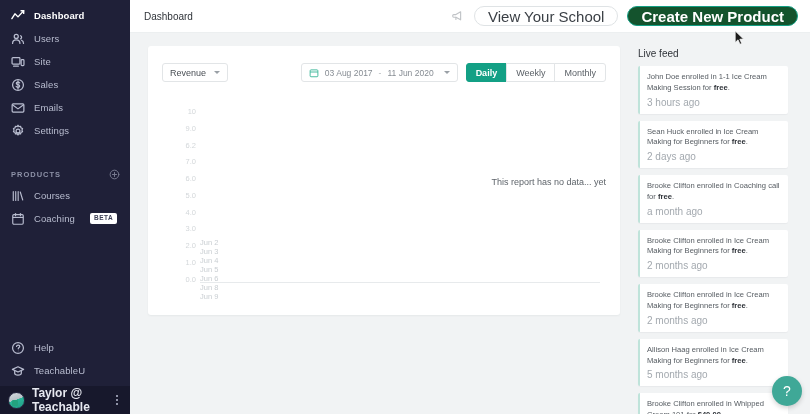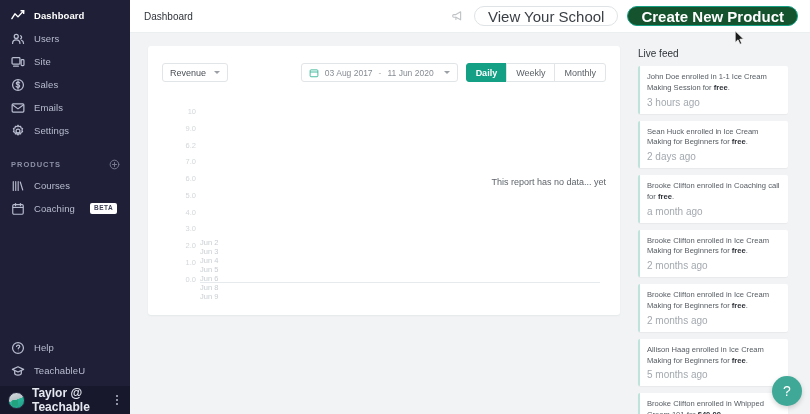--- a/index.html
+++ b/index.html
@@ -33,21 +33,21 @@
     padding-left: 11px; gap: 9px; cursor: pointer;
   }
   .nav-item .ico { width: 14px; height: 14px; display: flex; align-items: center; justify-content: center; flex: 0 0 14px; }
   .nav-item .ico svg { display: block; }
   .nav-label { font-size: 9.5px; color: #b9bdd0; letter-spacing: .1px; }
   .nav-item.active .nav-label { color: #ffffff; font-weight: bold; }
   .nav-item.active .ico svg { stroke: #ffffff; }
 
   .section-head {
     display: flex; align-items: center; justify-content: space-between;
-    padding: 0 10px 0 11px; height: 20px; margin-top: 12px;
+    padding: 0 10px 0 11px; height: 20px; margin-top: 22px;
   }
   .section-title { font-size: 7.5px; letter-spacing: 1px; color: #8e92a8; font-weight: bold; }
   .plus-icon { width: 11px; height: 11px; display: block; opacity: .7; }
   .beta-badge {
     margin-left: 6px; background: #ffffff; color: #3c3f55;
     font-size: 6.5px; font-weight: bold; letter-spacing: .5px;
     border-radius: 2px; padding: 2px 4px; line-height: 1;
   }
   .spacer { flex: 1 1 auto; }
   .bottom-nav { margin-bottom: 4px; }

